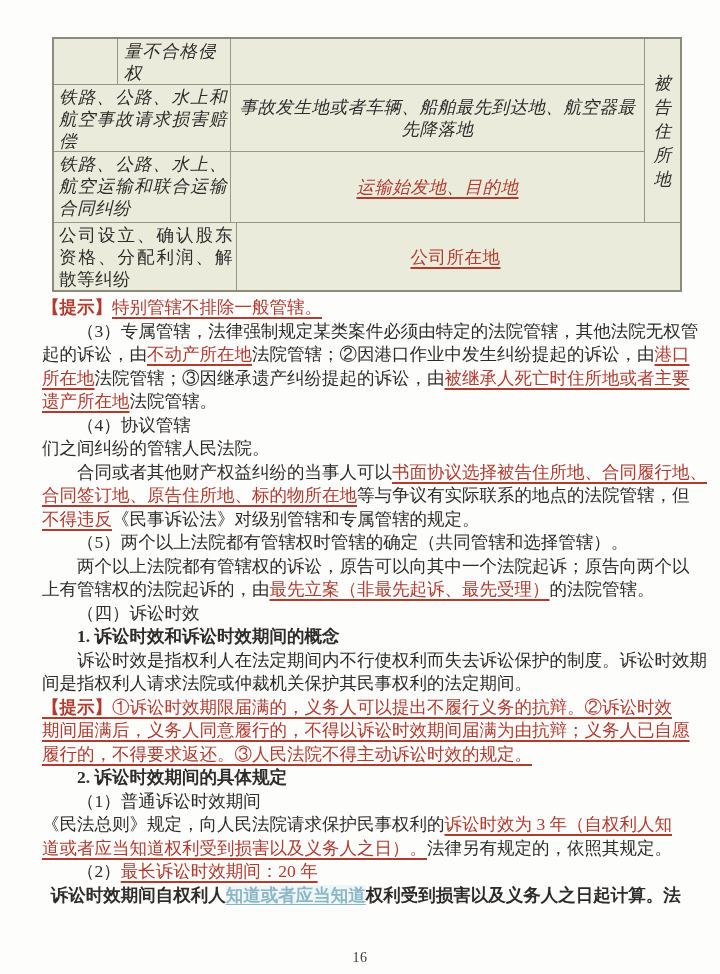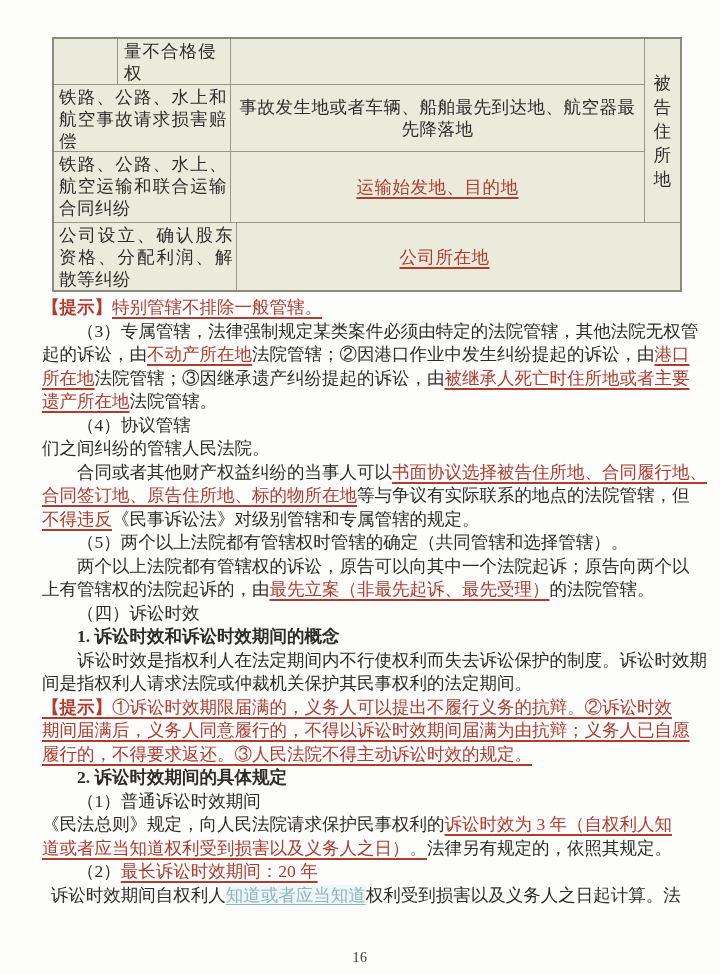--- a/index.html
+++ b/index.html
@@ -12,45 +12,45 @@
   
   .juris-table{
     position:absolute;left:52px;top:37px;width:630px;height:255px;
     background:#ebebdc;border:2px solid #8a8a7e;box-sizing:border-box;
   }
   .cell{
     position:absolute;box-sizing:border-box;
     font-size:17.5px;line-height:22px;letter-spacing:.5px;
   }
   .cell.br{border-right:1px solid #97968a;}
-  .cell.bb{border-bottom:1px solid #97968a;}
+  .cell.bb{border-bottom:1px solid #97968a;font-style:italic;}
   .cell.left-cell{padding:1px 3px 0 5px;text-align:justify;}
   .cell.mid-cell{display:flex;align-items:center;justify-content:center;text-align:center;padding:0 4px;}
   .red-u{color:#b03b2f;text-decoration:underline;text-decoration-color:#b03b2f;text-decoration-thickness:1.5px;text-underline-offset:4px;}
   .vert-cell{display:flex;flex-direction:column;align-items:center;justify-content:center;gap:2px;}
   .vert-cell span{display:block;}
   
   .c-a{left:0;top:0;width:64px;height:46px;}
   .c-b{left:64px;top:0;width:113px;height:46px;padding:1px 14px 0 6px;box-sizing:border-box;text-align:justify;}
   .c-c{left:177px;top:0;width:414px;height:46px;}
   .c-d{left:0;top:46px;width:177px;height:67px;}
   .c-e{left:177px;top:46px;width:414px;height:67px;}
   .c-f{left:0;top:113px;width:177px;height:71px;}
   .c-g{left:177px;top:113px;width:414px;height:71px;}
   .c-h{left:591px;top:0;width:35px;height:184px;}
   .c-i{left:0;top:184px;width:183px;height:67px;}
-  .c-j{left:166px;top:184px;width:449px;height:67px;}
+  .c-j{left:177px;top:184px;width:449px;height:67px;}
   
   .doc-body{
     position:absolute;left:42px;top:296px;width:668px;
     font-size:17.5px;color:#2e2c2a;
   }
   .tline{height:23.5px;line-height:23.5px;white-space:nowrap;}
   .ind-2{text-indent:2em;}
-  .ind-05{text-indent:.5em;}
+  .ind-05{text-indent:.5em;font-weight:bold;}
   .run-plain{}
   .run-bold{font-weight:bold;text-align:right;}
   .run-red{color:#b03b2f;font-weight:bold;}
   .run-redu{color:#b03b2f;text-decoration:underline;text-decoration-color:#b03b2f;text-decoration-thickness:1.5px;text-underline-offset:3.5px;}
   .run-redub{color:#b03b2f;font-weight:bold;text-decoration:underline;text-decoration-color:#b03b2f;text-decoration-thickness:1.5px;text-underline-offset:3.5px;}
   .run-link{color:#8bb7c6;background:rgba(160,205,220,.15);text-decoration:underline;text-decoration-color:#8bb7c6;text-decoration-thickness:1.2px;text-underline-offset:3px;}
   
   .page-num{
     position:absolute;left:0;top:950px;width:720px;text-align:center;
     font-size:14px;color:#3c3a38;letter-spacing:.5px;

